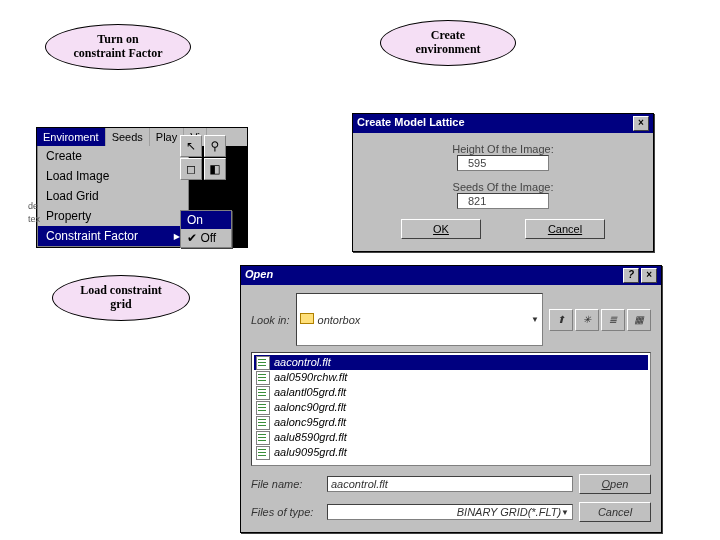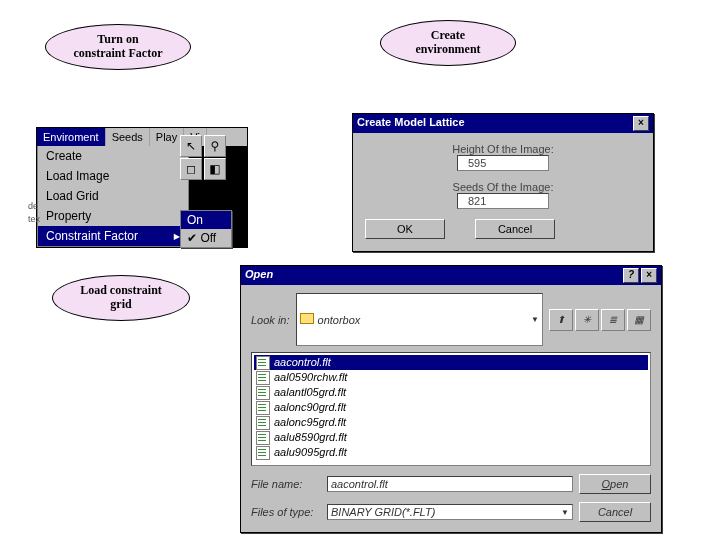--- a/index.html
+++ b/index.html
@@ -164,22 +164,24 @@
     width: 70px;
     background: #fff;
     border: 1px solid #808080;
     border-top-color: #404040;
     border-left-color: #404040;
     padding: 1px 10px;
     font-size: 11px;
   }
   .create-btns {
     display: flex;
-    gap: 30px;
+    justify-content: center;
+    gap: 44px;
     margin-top: 6px;
+    text-decoration: underline;
   }
   .btn95 {
     background: #c0c0c0;
     border: 1px solid #fff;
     border-right-color: #404040;
     border-bottom-color: #404040;
     padding: 3px 0;
     width: 78px;
     text-align: center;
     font-size: 11px;
@@ -405,20 +407,20 @@
           <span>aalu9095grd.flt</span>
         </div>
     </div>
     <div class="open-row2">
       <span class="lbl">File name:</span>
       <span class="fld">aacontrol.flt</span>
       <span class="btn95"><u>O</u><span>pen</span></span>
     </div>
     <div class="open-row2">
       <span class="lbl">Files of type:</span>
-      <span class="fld" style="display:flex;justify-content:space-between;align-items:center">
+      <span class="fld" style="display:flex;justify-content:flex-end;align-items:center">
         <span>BINARY GRID(*.FLT)</span>
         <span class="tri">▼</span>
       </span>
       <span class="btn95">Cancel</span>
     </div>
   </div>
 </div>
 
 </body></html>

